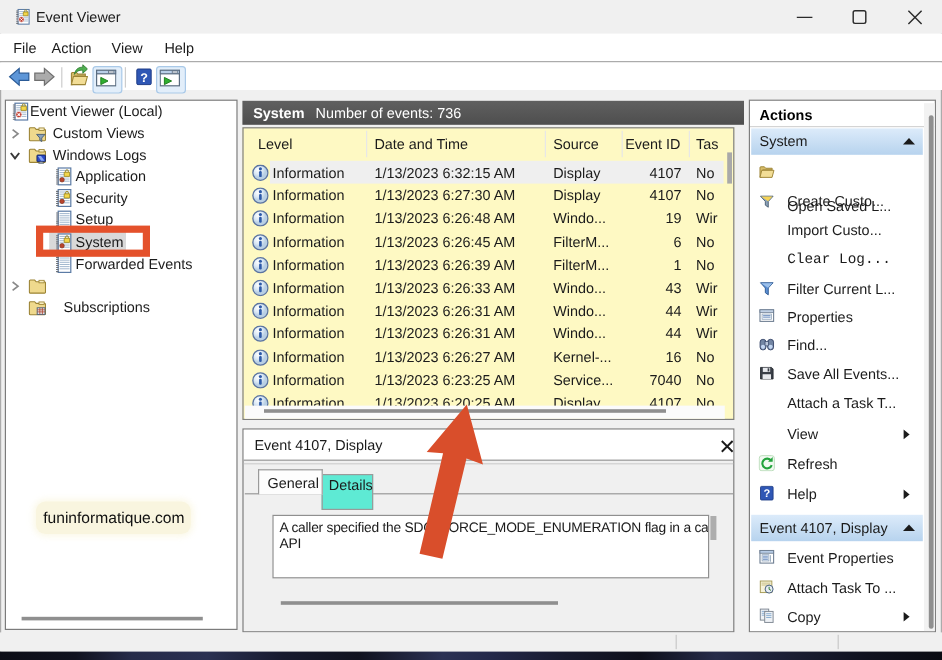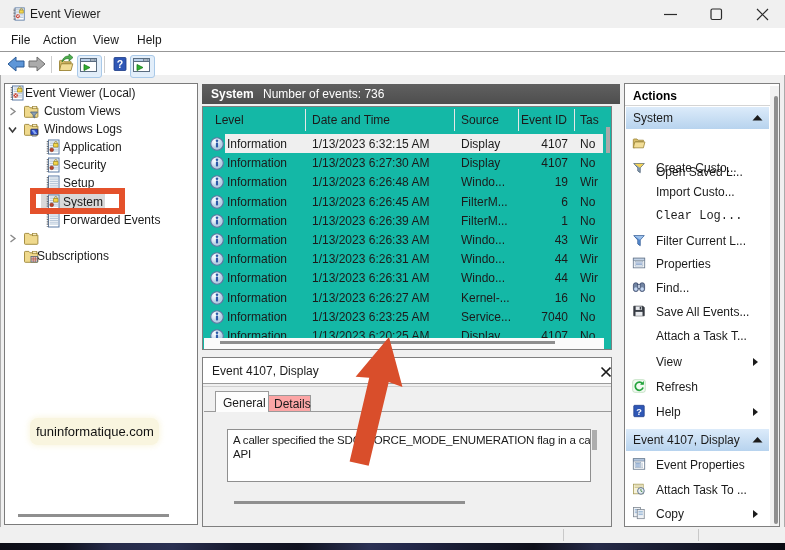--- a/index.html
+++ b/index.html
@@ -10,21 +10,21 @@
 #titlebar{left:0;top:0;width:785px;height:28px;background:#f0f0f0;}
 #title-text{left:30px;top:7px;font-size:12px;color:#1b1b1b;}
 #menubar{left:0;top:28px;width:785px;height:23px;background:#fff;border-bottom:1px solid #979797;}
 .menu{top:33px;font-size:12px;color:#1b1b1b;}
 #toolbar{left:0;top:52px;width:785px;height:23px;background:#fff;}
 .tbsep{top:56px;width:1px;height:17px;background:#cdcdcd;}
 .tbbtn{top:55px;width:23px;height:21px;background:#e2eefa;border:1px solid #a9c9e8;border-radius:3px;}
 
 #leftpane{left:4px;top:83px;width:194px;height:442px;background:#fff;border:1px solid #7b7b7b;box-sizing:border-box;}
 #midheader{left:202px;top:84px;width:418px;height:20px;background:linear-gradient(#606060,#4e4e4e);color:#fff;}
-#tablepane{left:202px;top:106px;width:410px;height:244px;background:#14b8a6;border:1px solid #7f7f7f;box-sizing:border-box;overflow:hidden;}
+#tablepane{left:202px;top:106px;width:410px;height:244px;background:#fef9c3;border:1px solid #7f7f7f;box-sizing:border-box;overflow:hidden;}
 #prevpane{left:202px;top:357px;width:410px;height:170px;background:#f0f0f0;border:1px solid #7f7f7f;box-sizing:border-box;overflow:hidden;}
 #actpane{left:624px;top:83px;width:156px;height:444px;background:#fff;border:1px solid #7f7f7f;box-sizing:border-box;overflow:hidden;}
 
 .trow{left:1px;width:191px;height:18px;font-size:12px;color:#1b1b1b;}
 .trow span{position:absolute;top:2px;white-space:nowrap;}
 
 .th{top:6px;font-size:12px;color:#1b1b1b;}
 .colsep{top:2px;width:1px;height:22px;background:#e7e7e7;}
 .row{left:1px;width:407px;height:19.2px;font-size:12px;color:#1b1b1b;}
 .row span{position:absolute;top:3px;white-space:nowrap;}
@@ -284,21 +284,21 @@
             <rect x="9.5" y="3.6" width="4.3" height="2.1" fill="#f7ecc0" stroke="#9c8435" stroke-width="0.7"></rect>
           </svg></div>
       </div>
       <div class="abs trow" style="left:5px;top:246.5px;overflow:hidden;">
         <div style="position:absolute;left:18px;top:1px;"><svg width="16" height="16" viewBox="0 0 16 16">
             <path d="M1.5 13.5 V4.2 a0.8 0.8 0 0 1 0.8-0.8 h3.6 l1.2 1.4 h7 a0.8 0.8 0 0 1 0.8 0.8 v7.9 a0.8 0.8 0 0 1-0.8 0.8 h-11.8 a0.8 0.8 0 0 1-0.8-0.8 z" fill="#efd98d" stroke="#9c8435" stroke-width="0.9"></path>
             <rect x="9.5" y="3.6" width="4.3" height="2.1" fill="#f7ecc0" stroke="#9c8435" stroke-width="0.7"></rect>
             <rect x="8" y="8.5" width="6.5" height="5.5" fill="#e8eef5" stroke="#4d6175" stroke-width="0.8"></rect>
             <path d="M8 10.2 h6.5 M8 11.9 h6.5 M10.2 8.5 v5.5 M12.3 8.5 v5.5" stroke="#b0452f" stroke-width="0.7"></path>
           </svg></div>
-        <span style="left:32px;">Subscriptions</span>
+        <span style="left:48px;">Subscriptions</span>
       </div>
       <div class="abs" style="left:18px;top:514px;width:151px;height:3px;background:#8f8f8f;"></div>
     </div>
 
   <div class="abs" id="midheader">
     <span style="position:absolute;left:9px;top:3px;font-size:12px;font-weight:bold;">System</span>
     <span style="position:absolute;left:61px;top:3px;font-size:12px;">Number of events: 736</span>
   </div>
 
   <div class="abs" id="tablepane">
@@ -552,21 +552,21 @@
 
   <div class="abs" id="prevpane">
     <div class="abs" style="left:0;top:0;width:410px;height:25px;background:#fff;"></div>
     <div class="abs" style="left:9px;top:6px;font-size:12px;color:#1b1b1b;">Event 4107, Display</div>
     <svg class="abs" style="left:397px;top:8px;" width="12" height="12">
         <path d="M1.5 1.5 L10.5 10.5 M10.5 1.5 L1.5 10.5" stroke="#1b1b1b" stroke-width="1.6"></path>
       </svg>
     <div class="abs" style="left:0;top:25px;width:410px;height:1px;background:#9b9b9b;"></div>
     <div class="abs" style="left:0;top:28px;width:410px;height:1px;background:#cfcfcf;"></div>
     <div class="abs" style="left:1px;top:53px;width:407px;height:1px;background:#9a9a9a;"></div>
-    <div class="abs" style="left:65px;top:37px;width:43px;height:17px;background:#fca5a5;border:1px solid #9a9a9a;box-sizing:border-box;font-size:12px;color:#1b1b1b;">
+    <div class="abs" style="left:65px;top:37px;width:43px;height:30px;background:#5eead4;border:1px solid #9a9a9a;box-sizing:border-box;font-size:12px;color:#1b1b1b;">
         <span style="position:absolute;left:5px;top:1px;">Details</span>
       </div>
     <div class="abs" style="left:12px;top:33px;width:54px;height:21px;background:#fdfdfd;border:1px solid #9a9a9a;border-bottom:none;box-sizing:border-box;font-size:12px;color:#1b1b1b;">
         <span style="position:absolute;left:7px;top:4px;">General</span>
       </div>
     <div class="abs" style="left:24px;top:71px;width:364px;height:53px;background:#fff;border:1px solid #8f8f8f;box-sizing:border-box;overflow:hidden;font-size:11.5px;letter-spacing:-0.2px;color:#1b1b1b;">
       <div style="position:absolute;left:5px;top:4px;white-space:nowrap;">A caller specified the SDC_FORCE_MODE_ENUMERATION flag in a ca</div>
       <div style="position:absolute;left:5px;top:18px;">API</div>
     </div>
     <div class="abs" style="left:389px;top:72px;width:5px;height:20px;background:#adadad;"></div>

